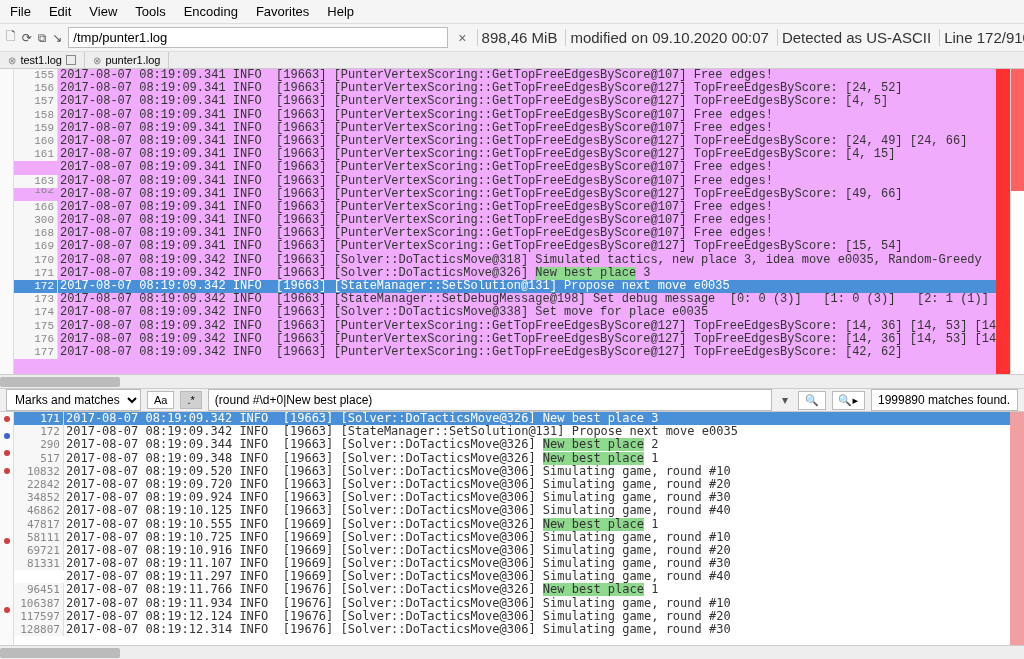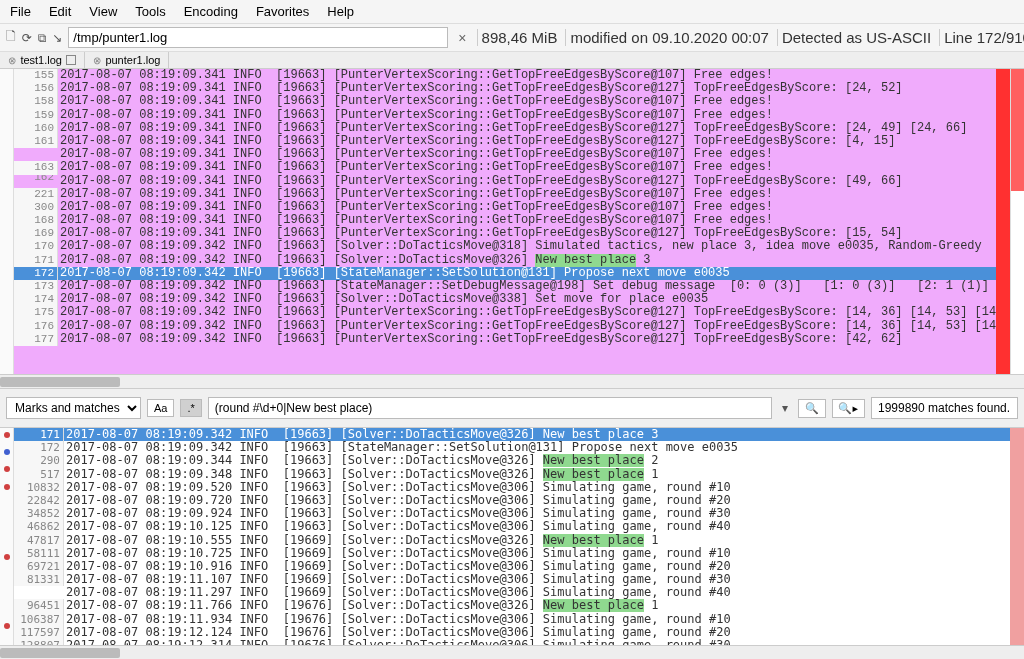--- a/index.html
+++ b/index.html
@@ -26,21 +26,21 @@
 .line.selected .num { background: #4a90d9; color: #fff; }
 .hl-green { background: #8fd98f; }
 .right-indicator { width: 14px; background: #ff3030; flex-shrink: 0; }
 .right-indicator2 { width: 14px; background: #fff; flex-shrink: 0; border-left: 1px solid #ddd; position: relative; }
 .right-indicator2::before { content: ''; position: absolute; top: 0; left: 0; right: 0; height: 40%; background: #ff6060; }
 .scrollbar-h { height: 14px; background: #eee; border-top: 1px solid #ccc; position: relative; }
 .scrollbar-h .thumb { position: absolute; left: 0; top: 2px; height: 10px; width: 120px; background: #bbb; border-radius: 2px; }
 .marker-col { width: 14px; background: #fafafa; border-right: 1px solid #ddd; flex-shrink: 0; }
 .marker-dot { width: 6px; height: 6px; border-radius: 50%; background: #d04040; margin: 4px auto; }
 .marker-dot.blue { background: #4060d0; }
-.search-bar { display: flex; align-items: center; gap: 6px; padding: 8px 6px; background: #f0f0f0; border-top: 1px solid #ccc; border-bottom: 1px solid #ccc; }
+.search-bar { display: flex; align-items: center; gap: 6px; padding: 0 6px; background: #f0f0f0; border-top: 1px solid #ccc; border-bottom: 1px solid #ccc; }
 .search-bar select { font-size: 12px; padding: 2px 4px; border: 1px solid #bbb; background: #fff; }
 .search-bar .toggle { border: 1px solid #bbb; padding: 2px 6px; background: #fff; cursor: pointer; font-size: 11px; }
 .search-bar .toggle.active { background: #d0d0d0; }
 .search-input { flex: 1; border: 1px solid #bbb; padding: 3px 6px; background: #fff; font-size: 12px; }
 .results-count { border: 1px solid #bbb; padding: 3px 6px; background: #fff; font-size: 12px; width: 147px; }
 .log-pane2 { flex: 1; background: #fff; font-family: 'DejaVu Sans Mono', monospace; font-size: 12px; overflow: hidden; display: flex; }
 </style>
 </head>
 <body>
 
@@ -104,28 +104,29 @@
       <div style="height: 13.2px;"></div>
       <div style="height: 13.2px;"></div>
       <div style="height: 13.2px;"></div>
       <div style="height: 13.2px;"></div>
       <div style="height: 13.2px;"></div>
       <div style="height: 13.2px;"></div>
     </div>
   <div class="lines" id="upper-lines">
       <div class="line"><span class="num" style="width: 44px;">155</span><span class="txt">2017-08-07 08:19:09.341 INFO  [19663] [PunterVertexScoring::GetTopFreeEdgesByScore@107] Free edges!</span></div>
       <div class="line"><span class="num" style="width: 44px;">156</span><span class="txt">2017-08-07 08:19:09.341 INFO  [19663] [PunterVertexScoring::GetTopFreeEdgesByScore@127] TopFreeEdgesByScore: [24, 52]</span></div>
+      <div class="line"><span class="num" style="width: 44px;">157</span><span class="txt">2017-08-07 08:19:09.341 INFO  [19663] [PunterVertexScoring::GetTopFreeEdgesByScore@127] TopFreeEdgesByScore: [4, 5]</span></div>
       <div class="line"><span class="num" style="width: 44px;">158</span><span class="txt">2017-08-07 08:19:09.341 INFO  [19663] [PunterVertexScoring::GetTopFreeEdgesByScore@107] Free edges!</span></div>
       <div class="line"><span class="num" style="width: 44px;">159</span><span class="txt">2017-08-07 08:19:09.341 INFO  [19663] [PunterVertexScoring::GetTopFreeEdgesByScore@107] Free edges!</span></div>
       <div class="line"><span class="num" style="width: 44px;">160</span><span class="txt">2017-08-07 08:19:09.341 INFO  [19663] [PunterVertexScoring::GetTopFreeEdgesByScore@127] TopFreeEdgesByScore: [24, 49] [24, 66]</span></div>
       <div class="line"><span class="num" style="width: 44px;">161</span><span class="txt">2017-08-07 08:19:09.341 INFO  [19663] [PunterVertexScoring::GetTopFreeEdgesByScore@127] TopFreeEdgesByScore: [4, 15]</span></div>
       <div class="line"><span class="num" style="width: 44px; margin-top: 23px;">162</span><span class="txt">2017-08-07 08:19:09.341 INFO  [19663] [PunterVertexScoring::GetTopFreeEdgesByScore@107] Free edges!</span></div>
       <div class="line"><span class="num" style="width: 44px;">163</span><span class="txt">2017-08-07 08:19:09.341 INFO  [19663] [PunterVertexScoring::GetTopFreeEdgesByScore@107] Free edges!</span></div>
       <div class="line"><span class="num" style="width: 44px; margin-top: 16px;">164</span><span class="txt">2017-08-07 08:19:09.341 INFO  [19663] [PunterVertexScoring::GetTopFreeEdgesByScore@127] TopFreeEdgesByScore: [49, 66]</span></div>
-      <div class="line"><span class="num" style="width: 44px;">221</span><span class="txt">2017-08-07 08:19:09.341 INFO  [19663] [PunterVertexScoring::GetTopFreeEdgesByScore@107] Free edges!</span></div>
+      <div class="line"><span class="num" style="width: 44px;">166</span><span class="txt">2017-08-07 08:19:09.341 INFO  [19663] [PunterVertexScoring::GetTopFreeEdgesByScore@107] Free edges!</span></div>
       <div class="line"><span class="num" style="width: 44px;">300</span><span class="txt">2017-08-07 08:19:09.341 INFO  [19663] [PunterVertexScoring::GetTopFreeEdgesByScore@107] Free edges!</span></div>
       <div class="line"><span class="num" style="width: 44px;">168</span><span class="txt">2017-08-07 08:19:09.341 INFO  [19663] [PunterVertexScoring::GetTopFreeEdgesByScore@107] Free edges!</span></div>
       <div class="line"><span class="num" style="width: 44px;">169</span><span class="txt">2017-08-07 08:19:09.341 INFO  [19663] [PunterVertexScoring::GetTopFreeEdgesByScore@127] TopFreeEdgesByScore: [15, 54]</span></div>
       <div class="line"><span class="num" style="width: 44px;">170</span><span class="txt">2017-08-07 08:19:09.342 INFO  [19663] [Solver::DoTacticsMove@318] Simulated tactics, new place 3, idea move e0035, Random-Greedy</span></div>
       <div class="line"><span class="num" style="width: 44px;">171</span><span class="txt">2017-08-07 08:19:09.342 INFO  [19663] [Solver::DoTacticsMove@326] <span class="hl-green">New best place</span> 3</span></div>
       <div class="line selected"><span class="num" style="width: 44px;">172</span><span class="txt">2017-08-07 08:19:09.342 INFO  [19663] [StateManager::SetSolution@131] Propose next move e0035</span></div>
       <div class="line"><span class="num" style="width: 44px;">173</span><span class="txt">2017-08-07 08:19:09.342 INFO  [19663] [StateManager::SetDebugMessage@198] Set debug message  [0: 0 (3)]   [1: 0 (3)]   [2: 1 (1)]  </span></div>
       <div class="line"><span class="num" style="width: 44px;">174</span><span class="txt">2017-08-07 08:19:09.342 INFO  [19663] [Solver::DoTacticsMove@338] Set move for place e0035</span></div>
       <div class="line"><span class="num" style="width: 44px;">175</span><span class="txt">2017-08-07 08:19:09.342 INFO  [19663] [PunterVertexScoring::GetTopFreeEdgesByScore@127] TopFreeEdgesByScore: [14, 36] [14, 53] [14,</span></div>
       <div class="line"><span class="num" style="width: 44px;">176</span><span class="txt">2017-08-07 08:19:09.342 INFO  [19663] [PunterVertexScoring::GetTopFreeEdgesByScore@127] TopFreeEdgesByScore: [14, 36] [14, 53] [14,</span></div>

